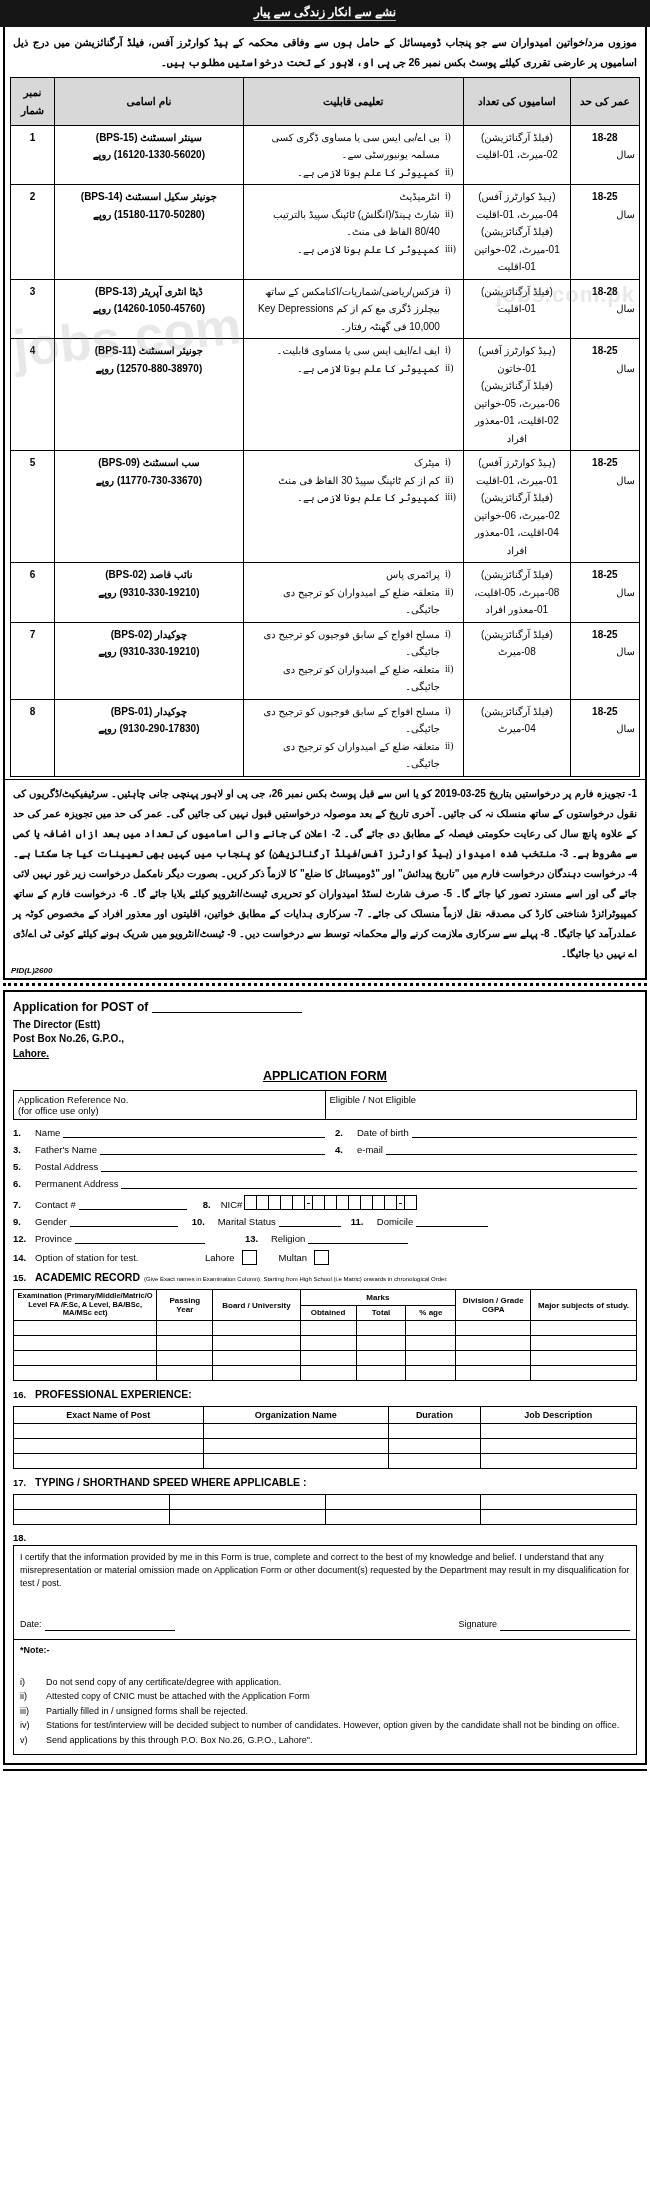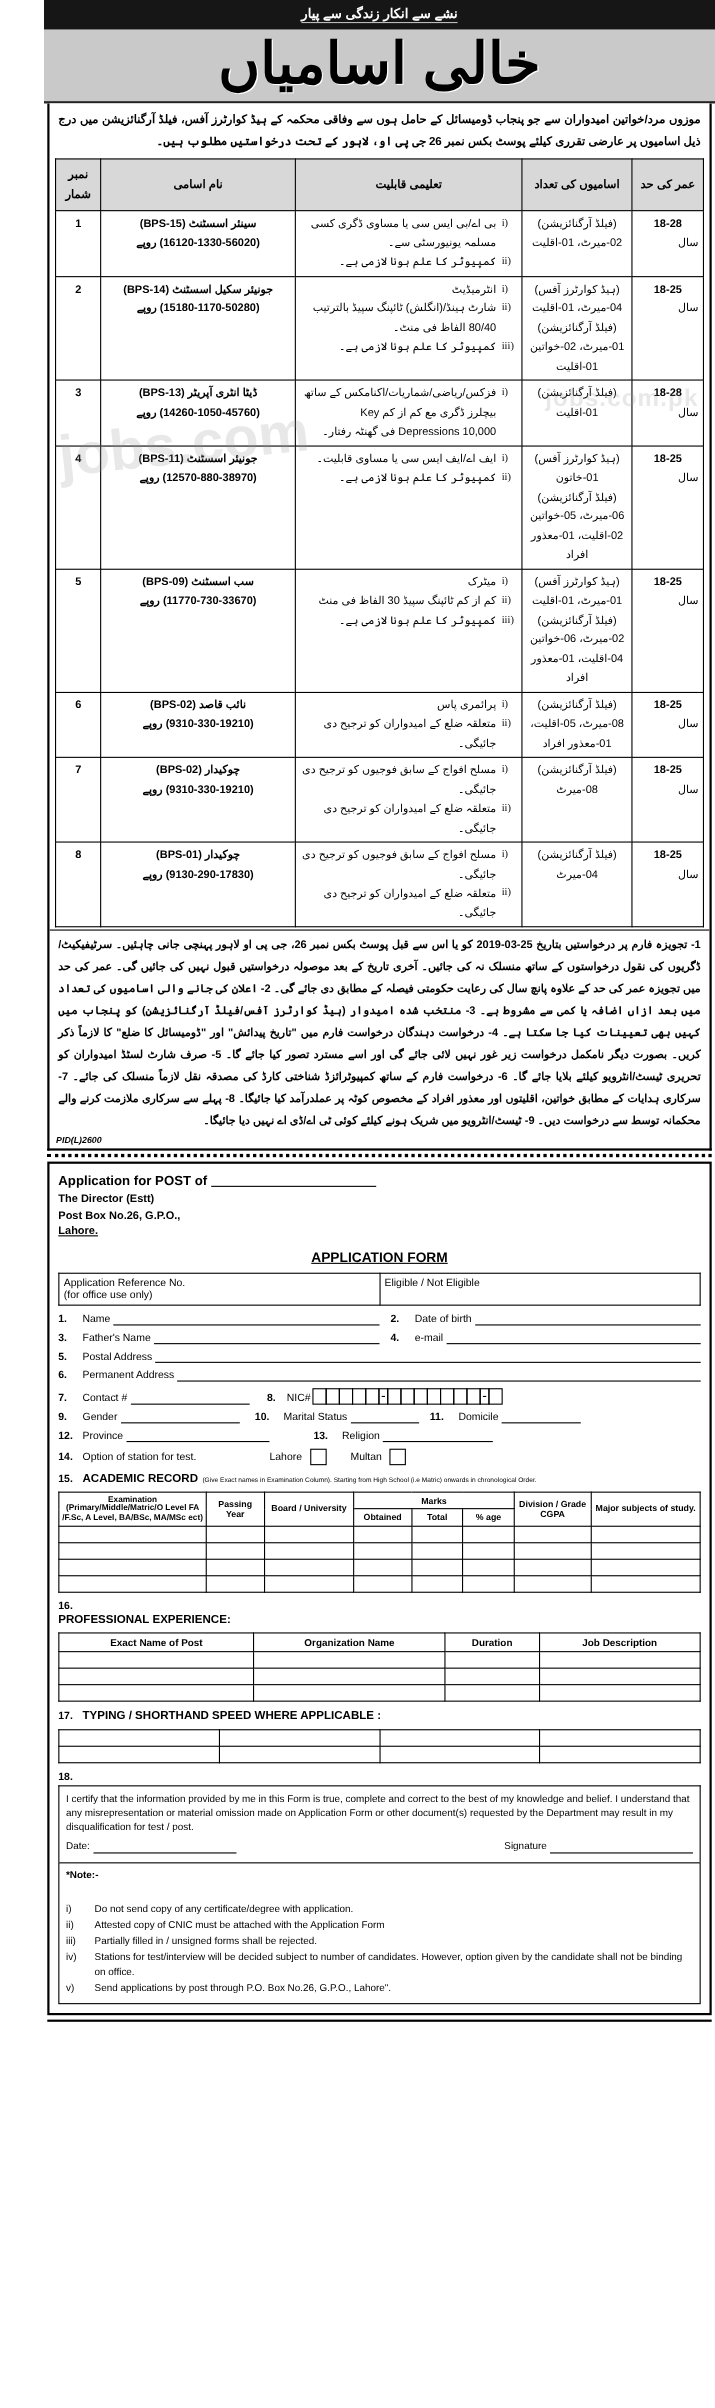--- a/index.html
+++ b/index.html
@@ -8,21 +8,20 @@
     width: 650px;
     background: #ffffff;
     font-family: "Liberation Sans", sans-serif;
     color: #000;
     -webkit-font-smoothing: none;
   }
   .page {
     width: 650px;
     position: relative;
     background: #fff;
-    padding-left: 40px;
   }
 
   
   .top-banner {
     background: #161616;
     color: #ffffff;
     text-align: center;
     padding: 5px 0 6px 0;
     font-size: 12px;
     font-weight: bold;
@@ -252,21 +251,21 @@
     border: 1px solid #000;
     padding: 5px 6px 8px 6px;
     font-size: 9px;
     line-height: 1.45;
     margin-bottom: 0;
     border-bottom: none;
   }
   .certify-box .sigrow {
     display: flex;
     justify-content: space-between;
-    margin-top: 4px;
+    margin-top: 28px;
     align-items: center;
   }
   .certify-box .sigrow .item { display: flex; align-items: flex-end; }
   .certify-box .sigrow .item .fline { width: 130px; flex: none; margin-left: 3px; }
 
   .note-box {
     border: 1px solid #000;
     padding: 4px 6px 6px 6px;
     font-size: 9px;
     line-height: 1.5;
@@ -292,23 +291,20 @@
 </style>
 </head>
 <body>
 
 <div class="page">
 
   <div class="top-banner">
     <span class="urdu-slogan">نشے سے انکار زندگی سے پیار</span>
   </div>
 
-  <div class="title-band">
-    <div class="main-title">خالی اسامیاں</div>
-  </div>
 
   <div class="ad-frame">
 
     <div class="wm wm1">jobs.com</div>
     <div class="wm wm2">jobs.com.pk</div>
 
     <div class="intro-para">موزوں مرد/خواتین امیدواران سے جو پنجاب ڈومیسائل کے حامل ہوں سے وفاقی محکمہ کے ہیڈ کوارٹرز آفس، فیلڈ آرگنائزیشن میں درج ذیل اسامیوں پر عارضی تقرری کیلئے پوسٹ بکس نمبر 26 جی پی او، لاہور کے تحت درخواستیں مطلوب ہیں۔</div>
 
     <table class="jobs">
       <thead>
@@ -702,21 +698,21 @@
             <td class="blankrow"></td>
             <td class="blankrow"></td>
             <td class="blankrow"></td>
             <td class="blankrow"></td>
             <td class="blankrow"></td>
             <td class="blankrow"></td>
           </tr>
         </tbody>
     </table>
 
-    <div class="frow" style="align-items:baseline;flex-direction:column;">
+    <div class="frow" style="align-items:baseline;">
       <span class="fnum">16.</span>
       <span class="sec-head">PROFESSIONAL EXPERIENCE:</span>
     </div>
 
     <table class="exp">
       <thead>
         <tr id="exp-head-row">
             <th>Exact Name of Post</th>
             <th>Organization Name</th>
             <th>Duration</th>
@@ -799,20 +795,20 @@
           <div class="note-row">
             <span class="nmark">iii)</span>
             <span class="ntxt">Partially filled in / unsigned forms shall be rejected.</span>
           </div>
           <div class="note-row">
             <span class="nmark">iv)</span>
             <span class="ntxt">Stations for test/interview will be decided subject to number of candidates. However, option given by the candidate shall not be binding on office.</span>
           </div>
           <div class="note-row">
             <span class="nmark">v)</span>
-            <span class="ntxt">Send applications by post through P.O. Box No.26, G.P.O., Lahore".</span>
+            <span class="ntxt">Send applications by this through P.O. Box No.26, G.P.O., Lahore".</span>
           </div>
         </div>
     </div>
   </div>
 
   <div class="bottom-rule"></div>
 </div>
 
 </body></html>

